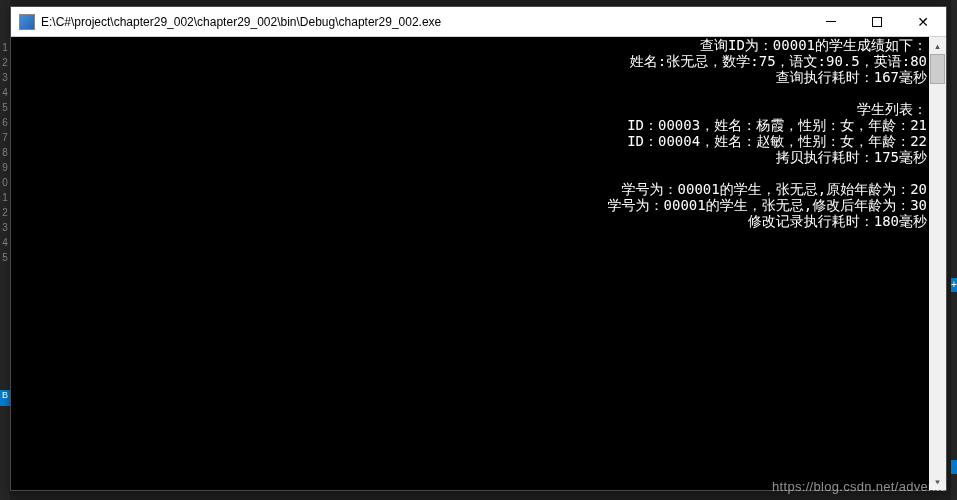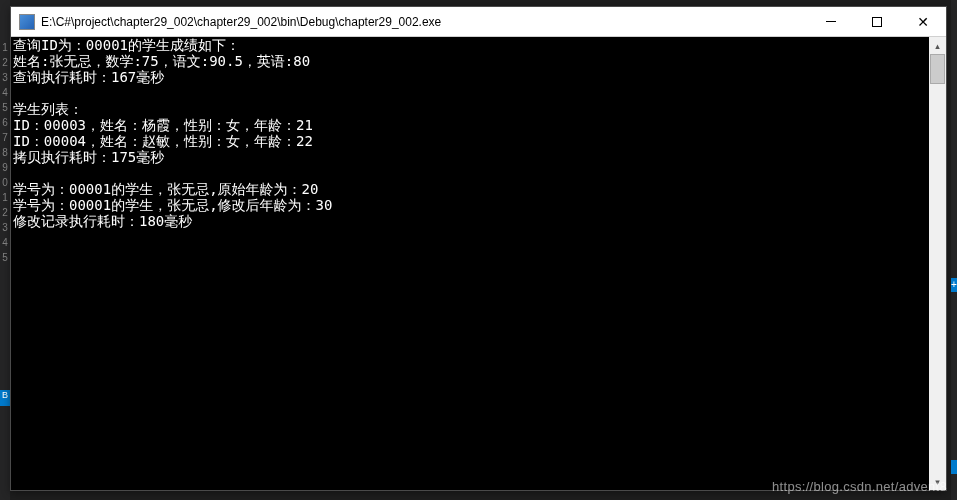--- a/index.html
+++ b/index.html
@@ -80,20 +80,21 @@
     }
     .console-content {
       flex: 1;
       color: #fff;
       font-family: "NSimSun", "SimSun", "Consolas", monospace;
       font-size: 14px;
       line-height: 16px;
       padding: 0 2px;
       white-space: pre;
       overflow: hidden;
+      text-align: right;
     }
     .scrollbar {
       width: 17px;
       background: #f0f0f0;
       position: relative;
     }
     .scroll-thumb {
       position: absolute;
       top: 17px; left: 1px; right: 1px;
       height: 30px;

